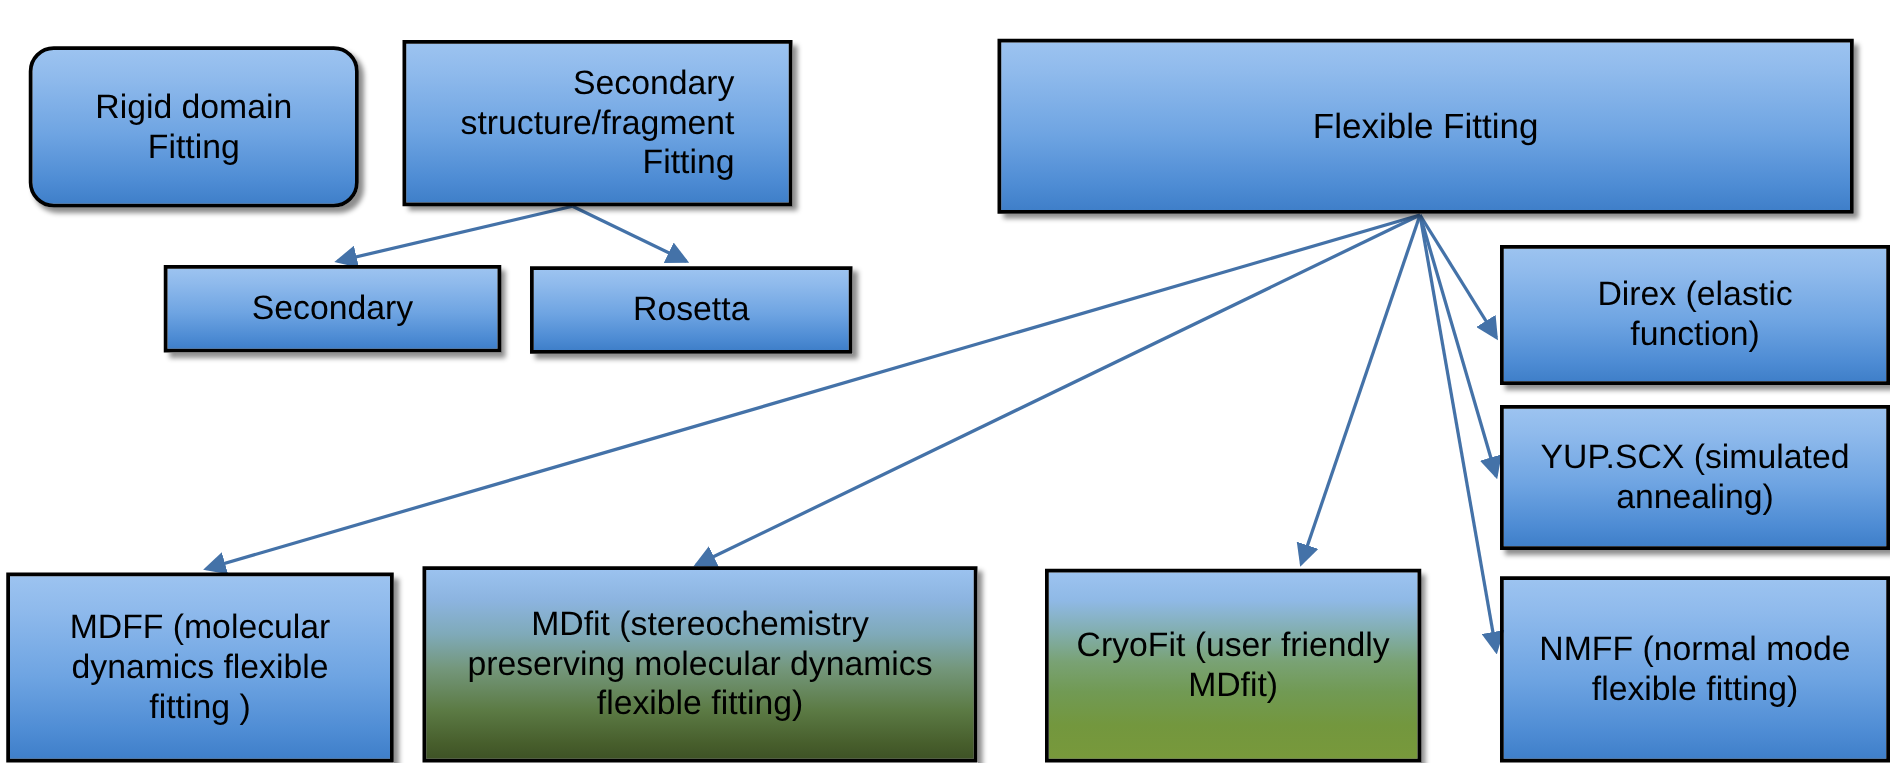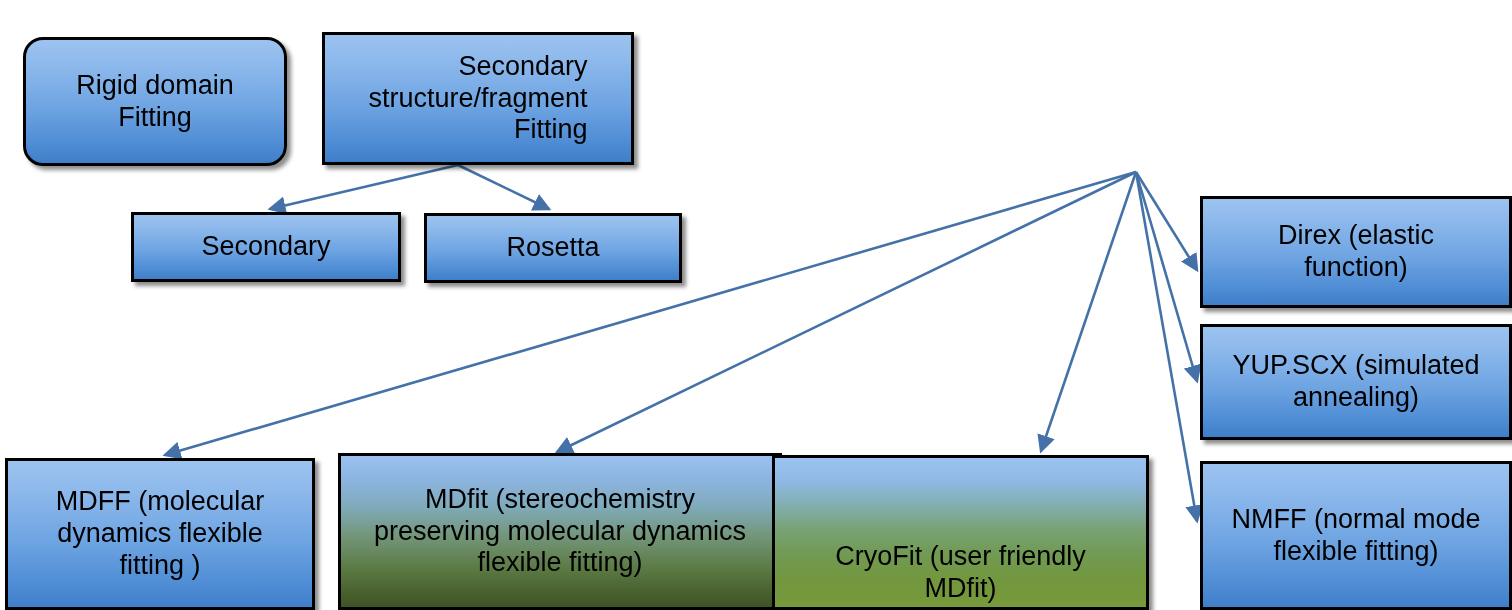--- a/index.html
+++ b/index.html
@@ -106,20 +106,23 @@
     <span>Rigid domain
 Fitting</span>
   </div>
 
   <div class="node fill-blue" style="left: 322px; top: 32px; width: 312px; height: 133px; font-size: 27px; text-align: right;">
     <span>Secondary
 structure/fragment
 Fitting</span>
   </div>
 
+  <div class="node fill-blue" style="left: 798px; top: 31px; width: 685px; height: 140px; font-size: 28px;">
+    <span>Flexible Fitting</span>
+  </div>
 
   <div class="node fill-blue" style="left: 131px; top: 212px; width: 270px; height: 70px; font-size: 27px;">
     <span>Secondary</span>
   </div>
 
   <div class="node fill-blue" style="left: 424px; top: 213px; width: 258px; height: 70px; font-size: 27px;">
     <span>Rosetta</span>
   </div>
 
   <div class="node fill-blue" style="left: 1200px; top: 196px; width: 312px; height: 112px; font-size: 27px;">
@@ -142,18 +145,18 @@
 dynamics flexible
 fitting )</span>
   </div>
 
   <div class="node fill-blue-green" style="left: 338px; top: 453px; width: 444px; height: 157px; font-size: 27px;">
     <span>MDfit (stereochemistry
 preserving molecular dynamics
 flexible fitting)</span>
   </div>
 
-  <div class="node fill-blue-olive" style="left: 772px; top: 455px; width: 377px; height: 155px; font-size: 27px; align-items: flex-end;">
+  <div class="node fill-blue-olive" style="left: 836px; top: 455px; width: 301px; height: 155px; font-size: 27px;">
     <span>CryoFit (user friendly
 MDfit)</span>
   </div>
 
 </div>
 
 </body></html>

